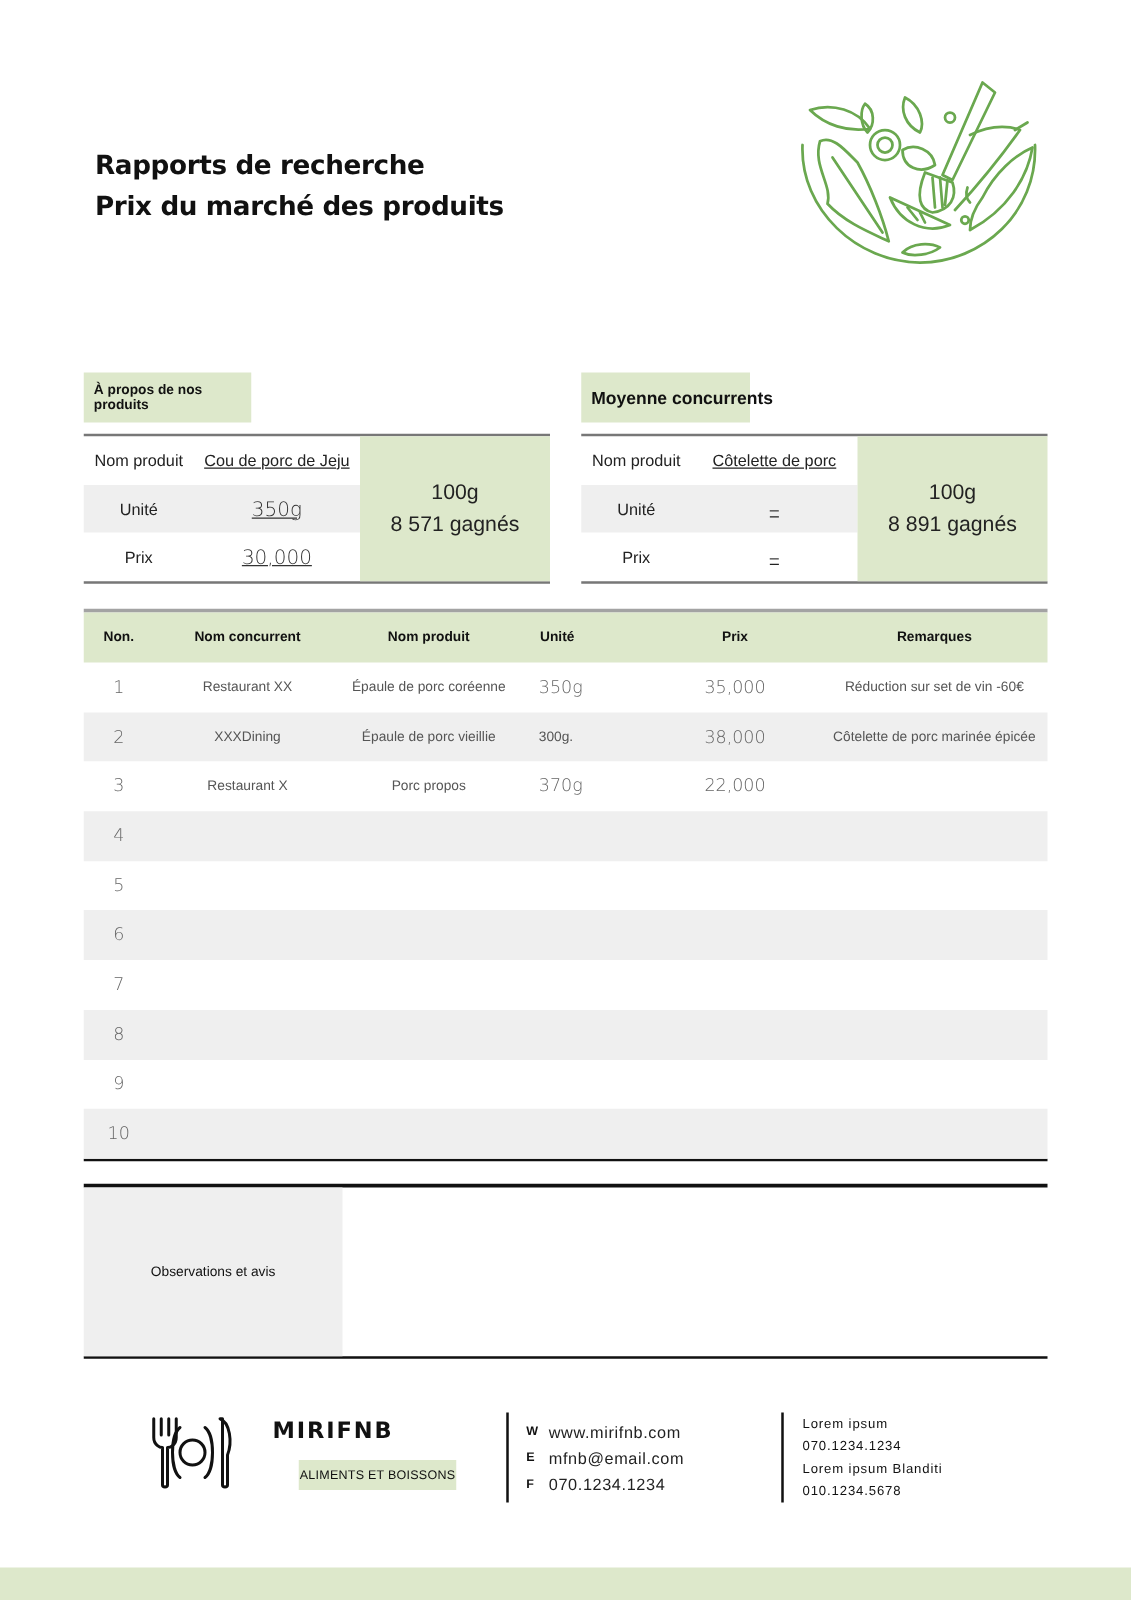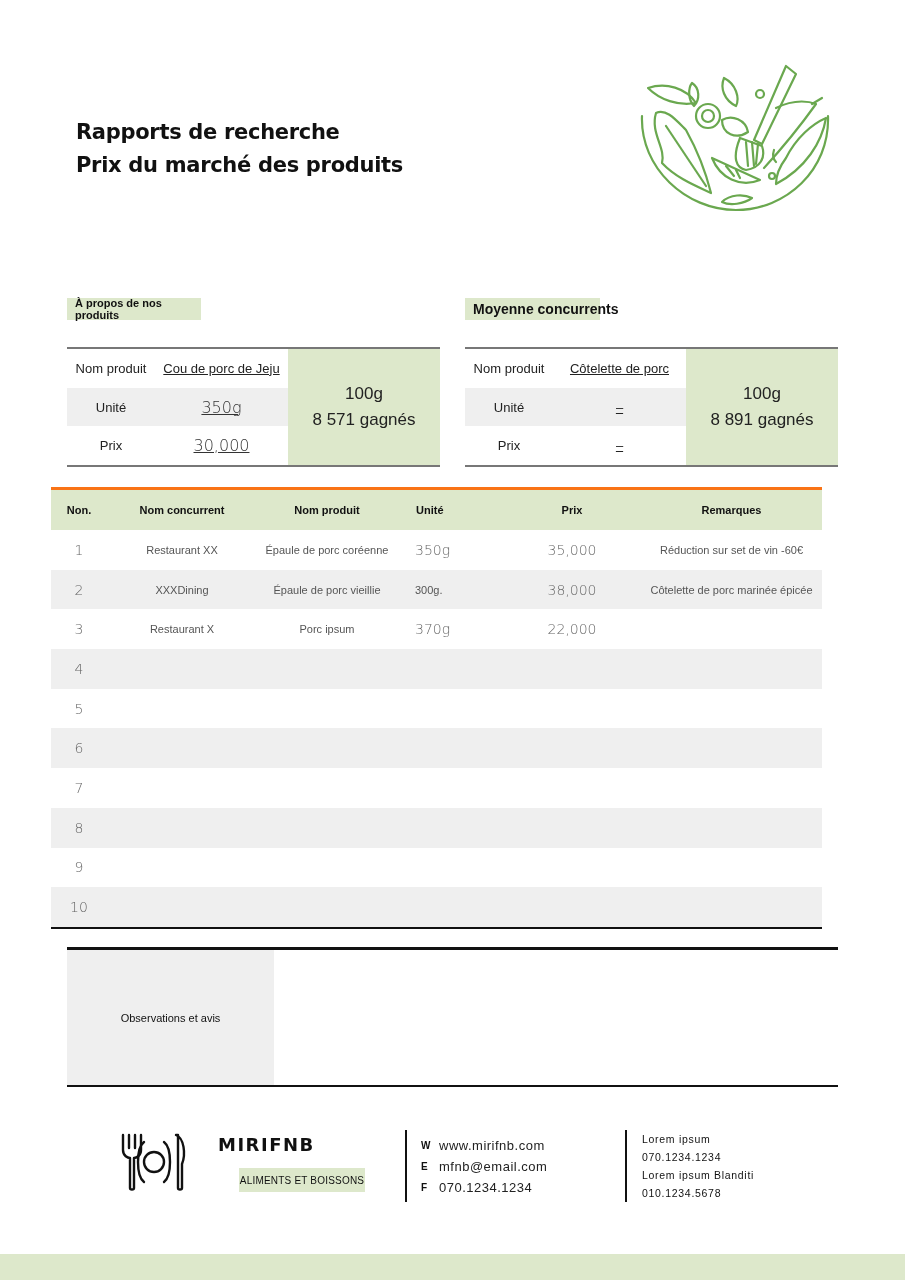--- a/index.html
+++ b/index.html
@@ -3,36 +3,36 @@
 <meta charset="utf-8">
 <style>
   * { box-sizing: border-box; margin: 0; padding: 0; }
   html, body { width: 905px; height: 1280px; background: #ffffff; overflow: hidden; }
   body { position: relative; font-family: "Liberation Sans", sans-serif; color: #111; }
 
   .title { position: absolute; left: 76px; top: 116px; font-size: 21px; font-weight: bold; line-height: 33px; color: #111; font-family: "DejaVu Sans", sans-serif; letter-spacing: -0.3px; }
 
   .salad-icon { position: absolute; left: 636px; top: 58px; width: 196px; height: 158px; }
 
-  .section-label { position: absolute; top: 298px; height: 22px; background: #dde8cb; display: flex; align-items: center; padding-left: 8px; font-weight: bold; color: #111; }
+  .section-label { position: absolute; top: 298px; height: 40px; background: #dde8cb; display: flex; align-items: center; padding-left: 8px; font-weight: bold; color: #111; }
   .label-left { left: 67px; width: 134px; font-size: 11px; }
   .label-right { left: 465px; width: 135px; font-size: 14px; white-space: nowrap; overflow: visible; }
 
   .info-table { position: absolute; top: 347px; height: 120px; border-top: 2px solid #777; border-bottom: 2px solid #777; display: flex; }
   .info-left { left: 67px; width: 373px; }
   .info-right { left: 465px; width: 373px; }
   .info-cols { flex: 0 0 221px; display: flex; flex-direction: column; }
   .info-row { flex: 1; display: flex; align-items: center; font-size: 13px; color: #222; }
   .info-row.alt { background: #efefef; }
   .info-row .k { width: 88px; text-align: center; font-size: 13px; }
   .info-row .v { flex: 1; text-align: center; font-size: 13px; text-decoration: underline; }
   .info-row .v.big { font-size: 16px; color: #333; font-family: "DejaVu Sans", sans-serif; font-weight: 300; }
   .info-summary { flex: 1; background: #dde8cb; display: flex; flex-direction: column; align-items: center; justify-content: center; font-size: 17px; color: #222; line-height: 26px; }
 
-  .main-table { position: absolute; left: 51px; top: 487px; width: 771px; border-top: 3px solid #f97316; border-bottom: 2px solid #111; }
+  .main-table { position: absolute; left: 67px; top: 487px; width: 771px; border-top: 3px solid #a3a3a3; border-bottom: 2px solid #111; }
   .mt-row { display: flex; height: 39.7px; align-items: center; font-size: 11px; color: #555; }
   .mt-row.head { background: #dde8cb; color: #111; font-weight: bold; height: 40px; }
   .mt-row.alt { background: #efefef; }
   .mt-row > div { text-align: center; }
   .c0 { width: 56px; }
   .c1 { width: 150px; }
   .c2 { width: 140px; }
   .c3 { width: 106px; }
   .c4 { width: 138px; }
   .c5 { flex: 1; }
@@ -161,21 +161,21 @@
     <div class="c0 num">2</div>
     <div class="c1">XXXDining</div>
     <div class="c2">Épaule de porc vieillie</div>
     <div class="c3">300g.</div>
     <div class="c4 light">38,000</div>
     <div class="c5">Côtelette de porc marinée épicée</div>
   </div>
   <div class="mt-row">
     <div class="c0 num">3</div>
     <div class="c1">Restaurant X</div>
-    <div class="c2">Porc ipsum</div>
+    <div class="c2">Porc propos</div>
     <div class="c3 light">370g</div>
     <div class="c4 light">22,000</div>
     <div class="c5"></div>
   </div>
   <div class="mt-row alt">
     <div class="c0 num">4</div>
     <div class="c1"></div>
     <div class="c2"></div>
     <div class="c3"></div>
     <div class="c4"></div>

